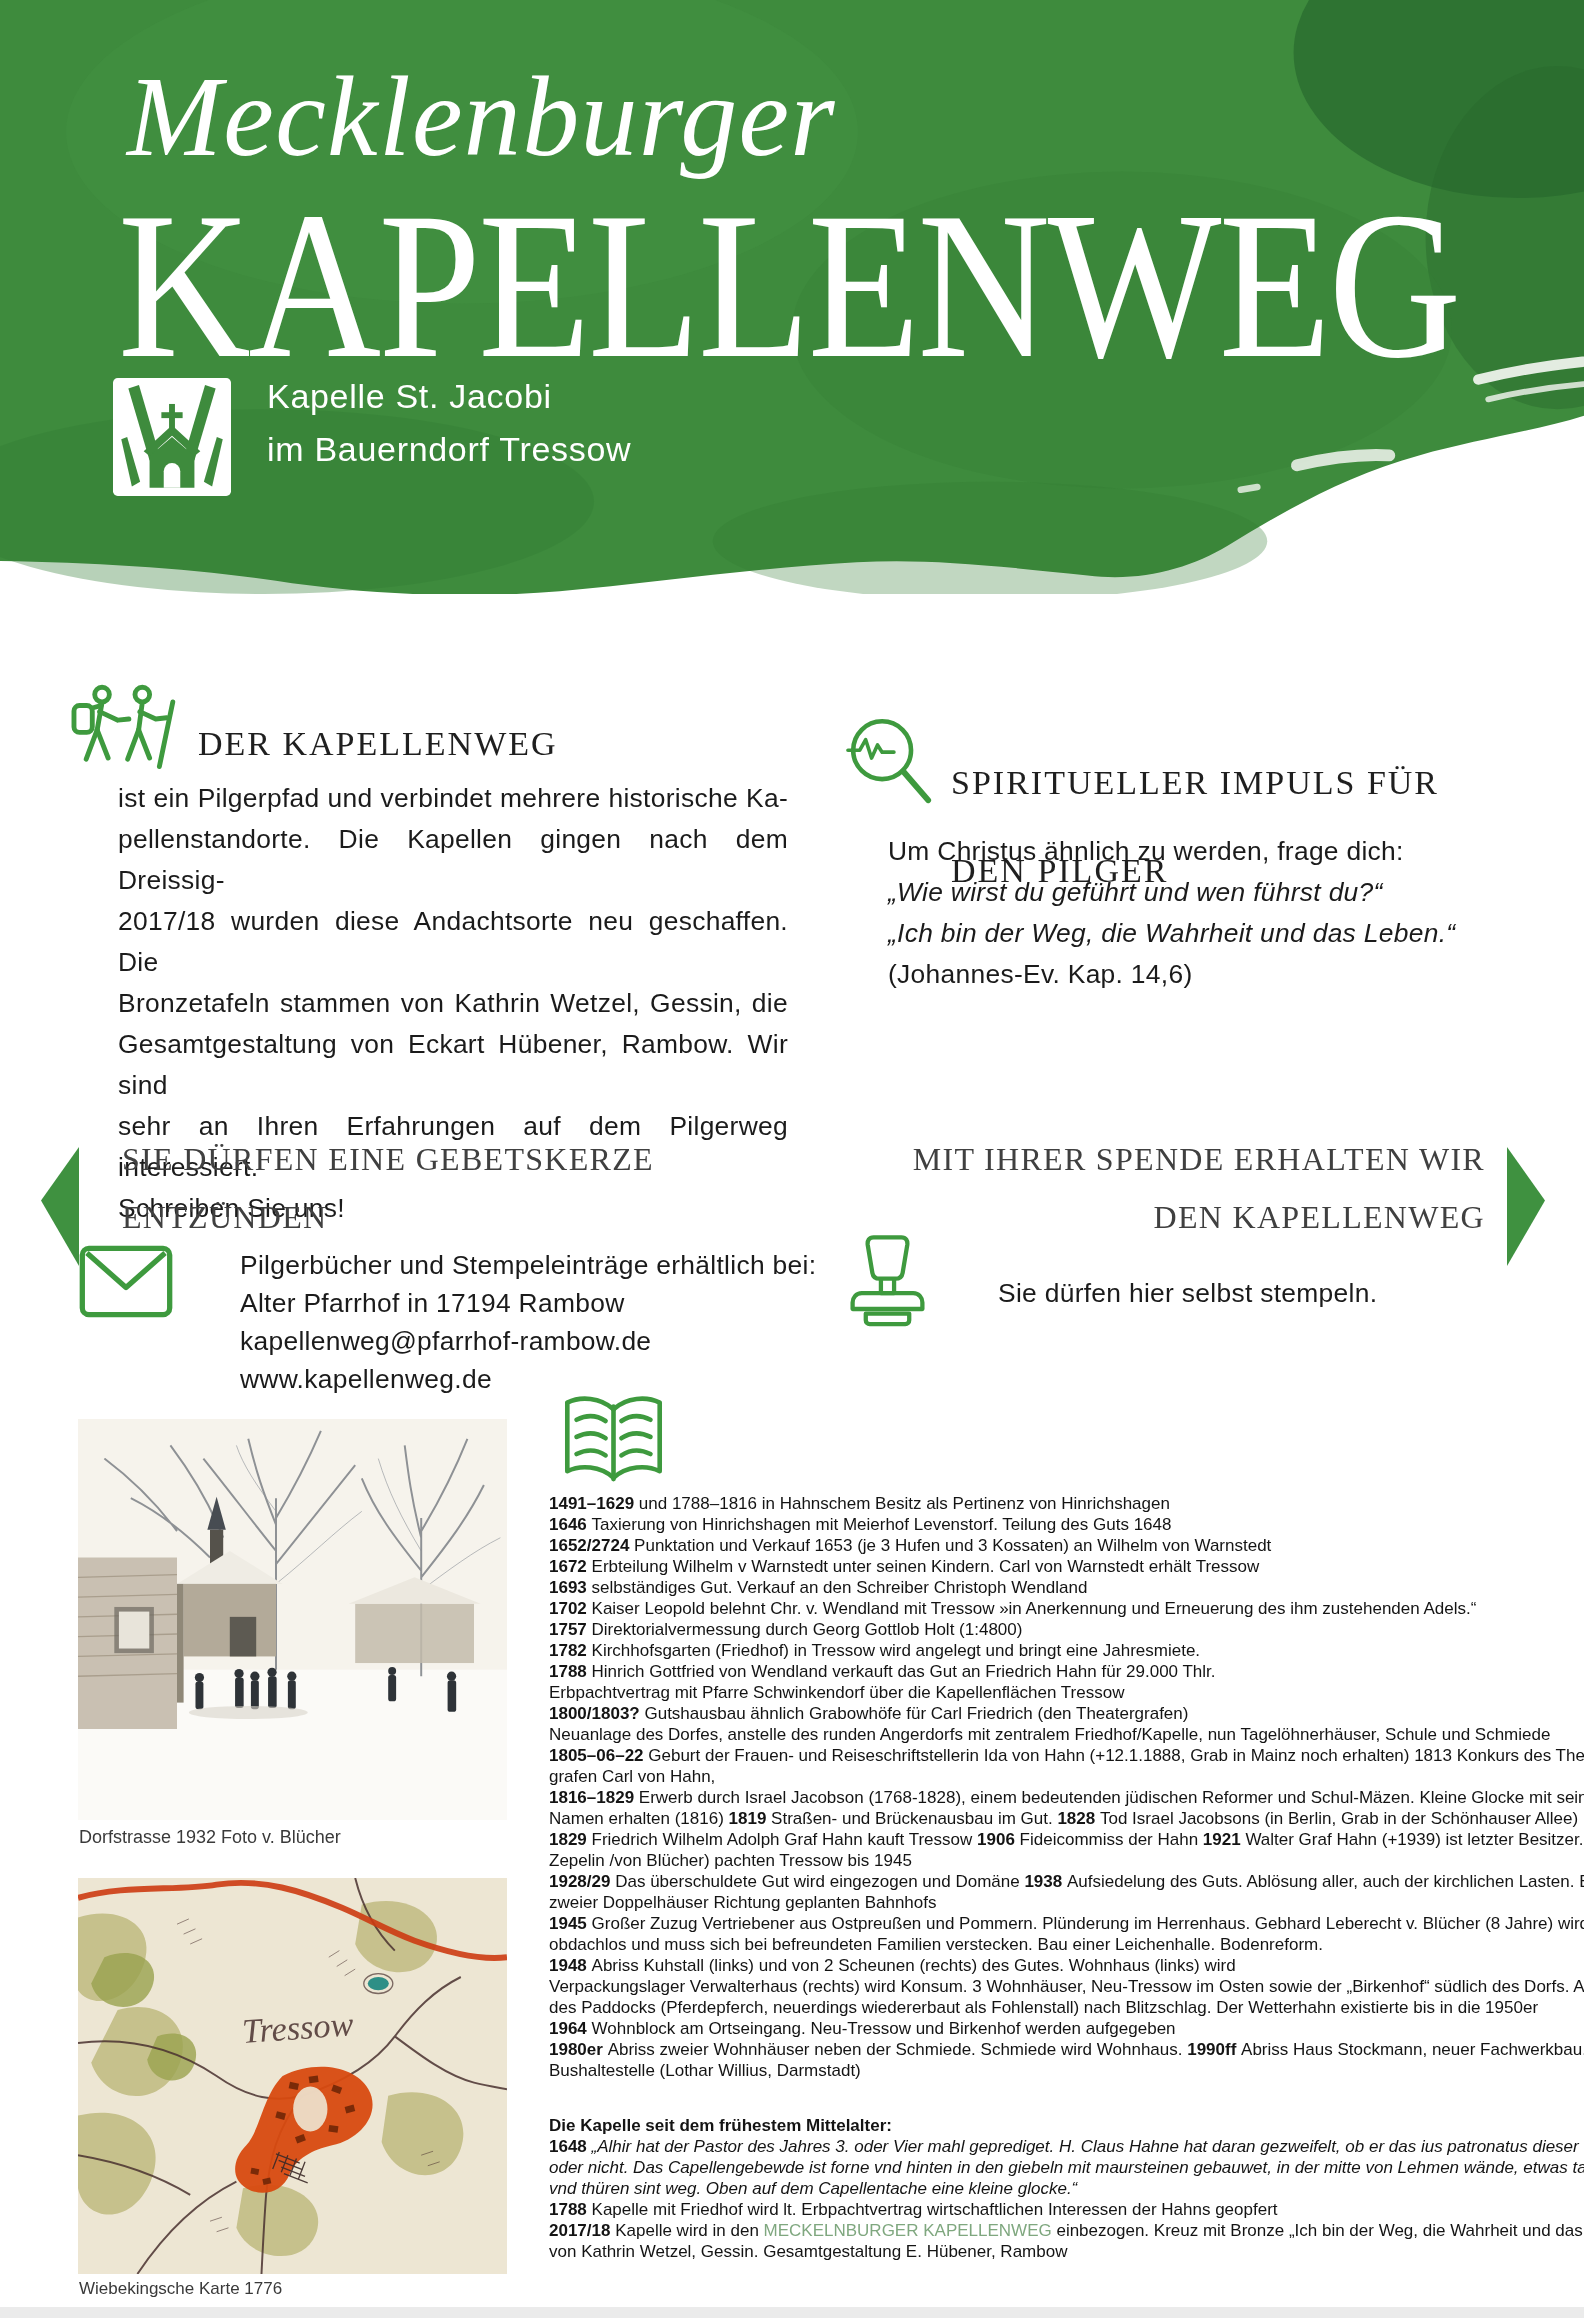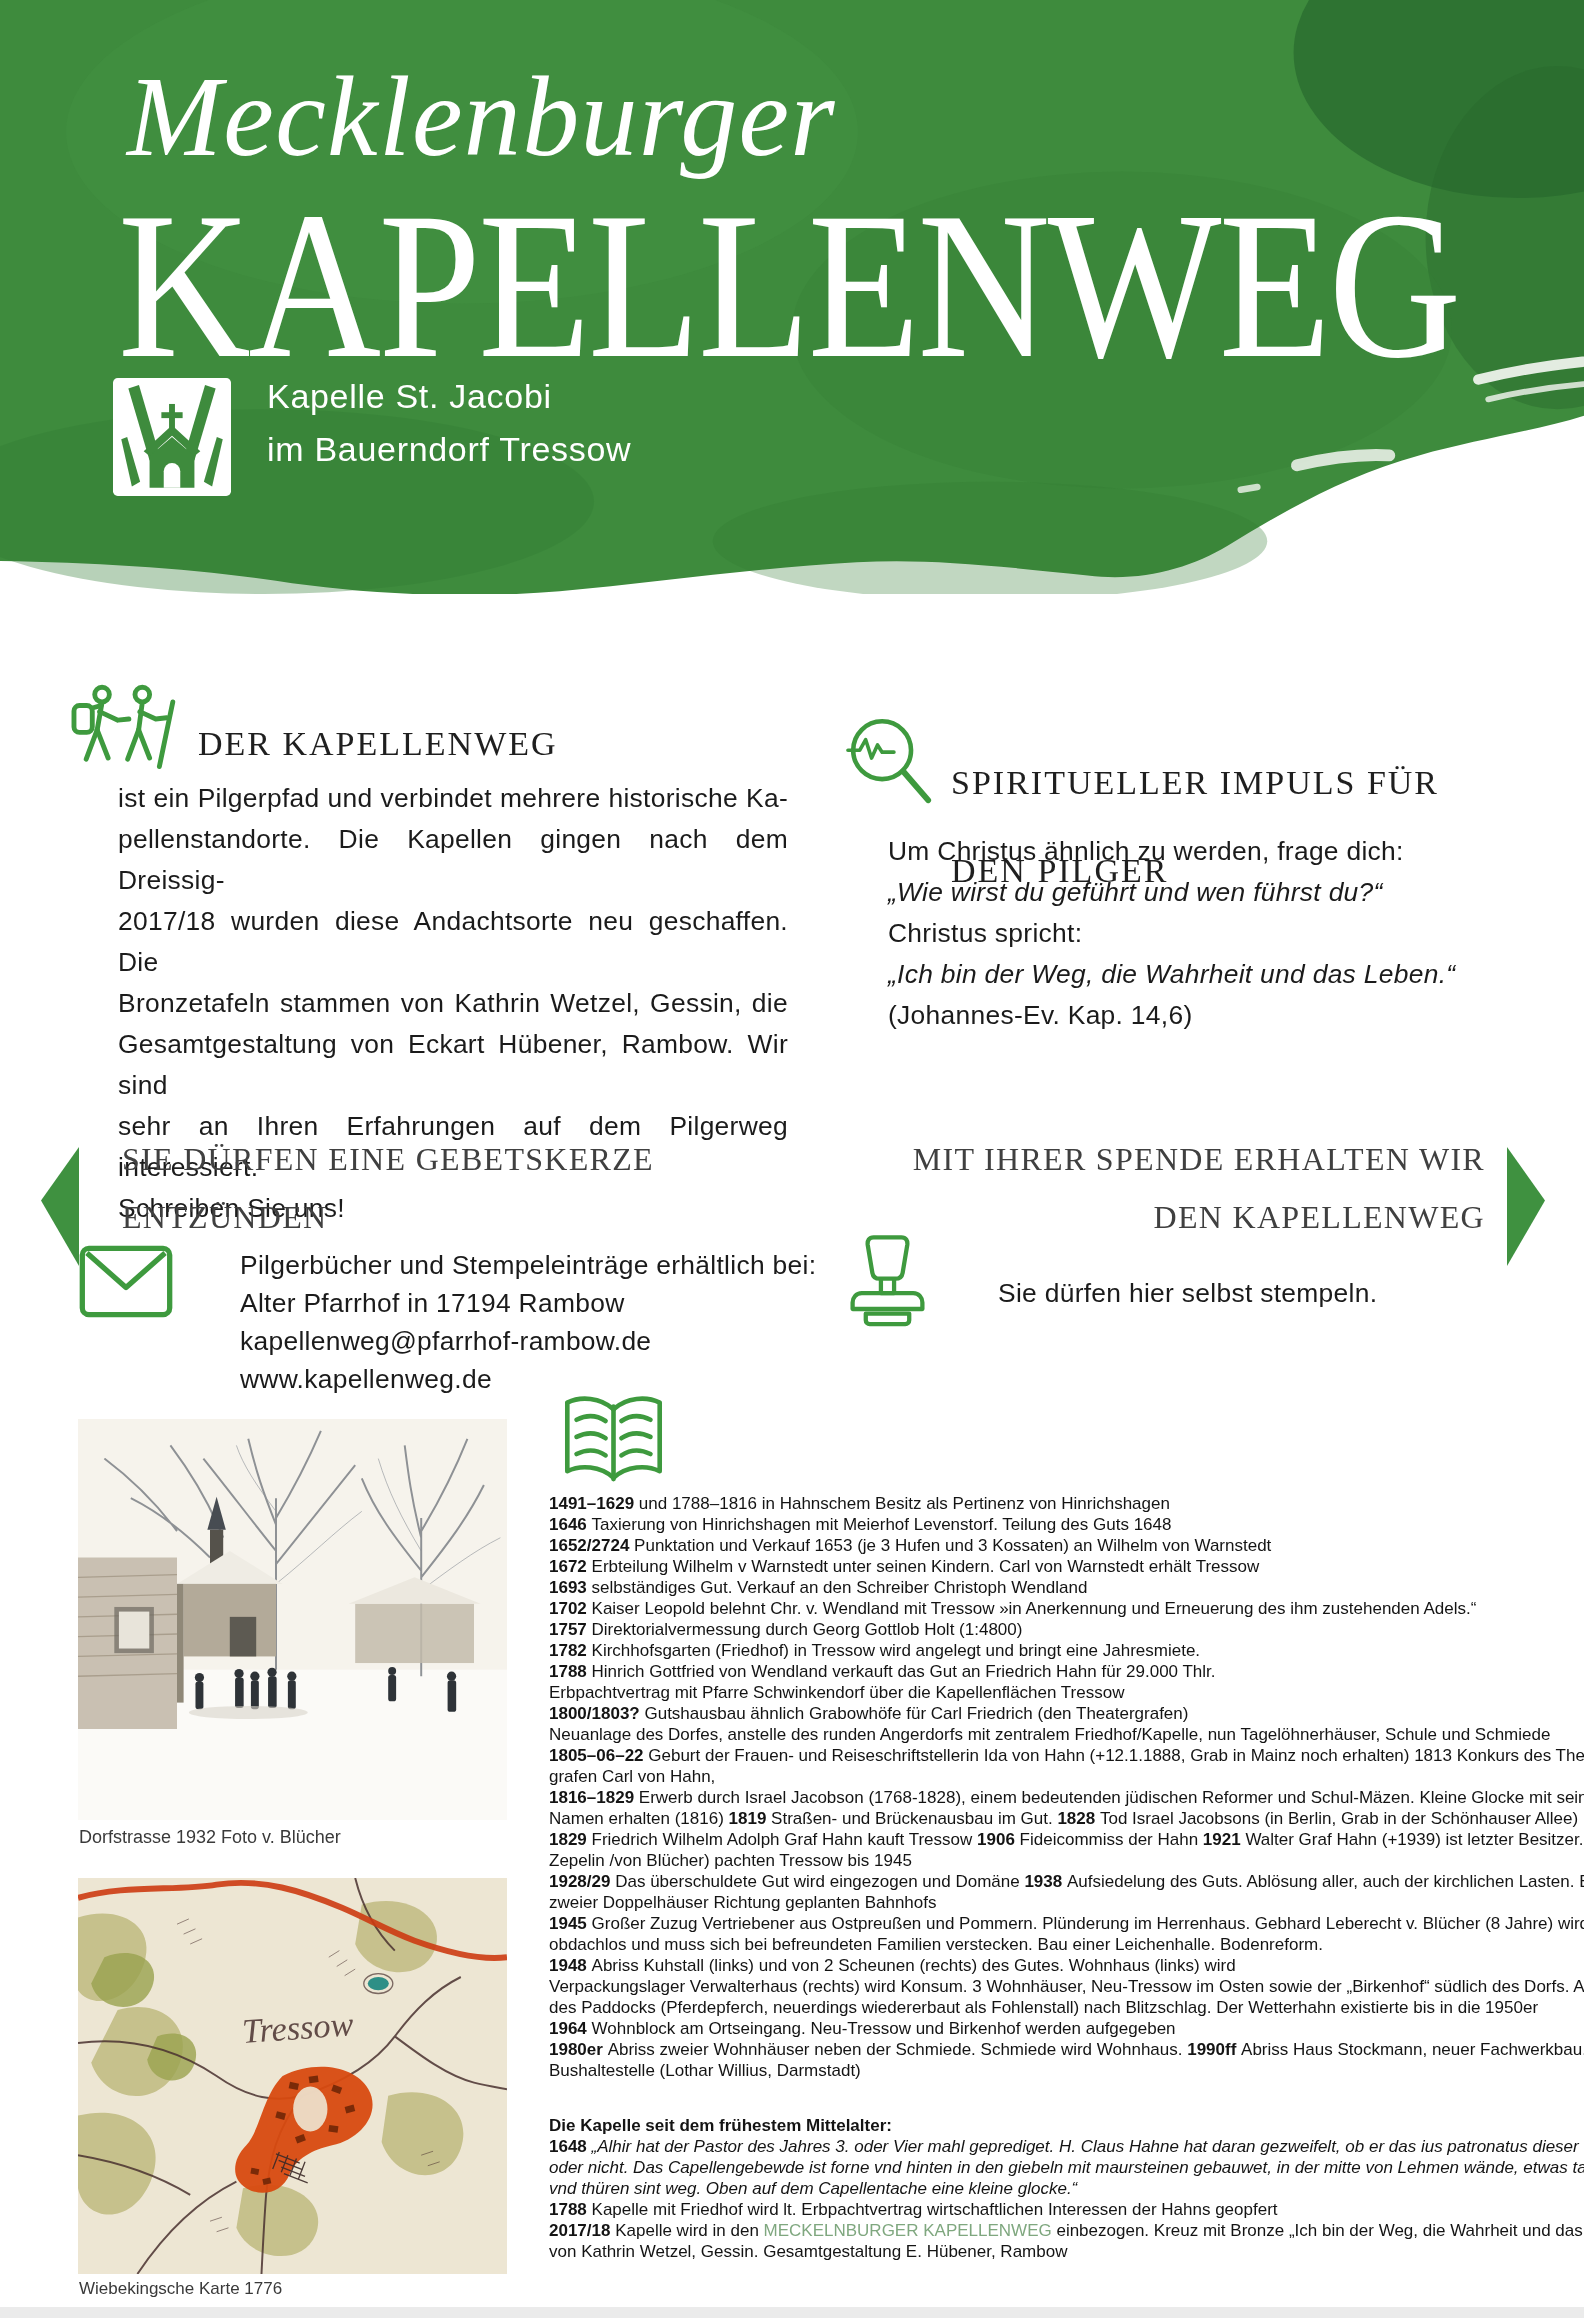--- a/index.html
+++ b/index.html
@@ -130,21 +130,20 @@
   </svg>
 
   <div class="abs serif-h" style="left:951px;top:717px;line-height:44px;white-space:pre-line">
     <div>SPIRITUELLER IMPULS FÜR</div>
     <div>DEN PILGER</div>
   </div>
 
   <div class="abs body-txt" style="left:846px;top:831px;width:634px">
       <div class="ln"><span>Um Christus ähnlich zu werden, frage dich:</span></div>
       <div class="ln"><span class="i">„Wie wirst du geführt und wen führst du?“</span></div>
-      <div class="ln"><span>Christus spricht:</span></div>
       <div class="ln"><span class="i">„Ich bin der Weg, die Wahrheit und das Leben.“</span></div>
       <div class="ln"><span>(Johannes-Ev. Kap. 14,6)</span></div>
     </div>
 
   <div id="arrow-left" class="abs arrow"></div>
   <div class="abs green-h" style="left:122px;top:1130px">SIE DÜRFEN EINE GEBETSKERZE
 ENTZÜNDEN</div>
   <div class="abs green-h" style="left:759px;top:1130px;width:726px;text-align:right">MIT IHRER SPENDE ERHALTEN WIR
 DEN KAPELLENWEG</div>
   <div id="arrow-right" class="abs arrow"></div>

